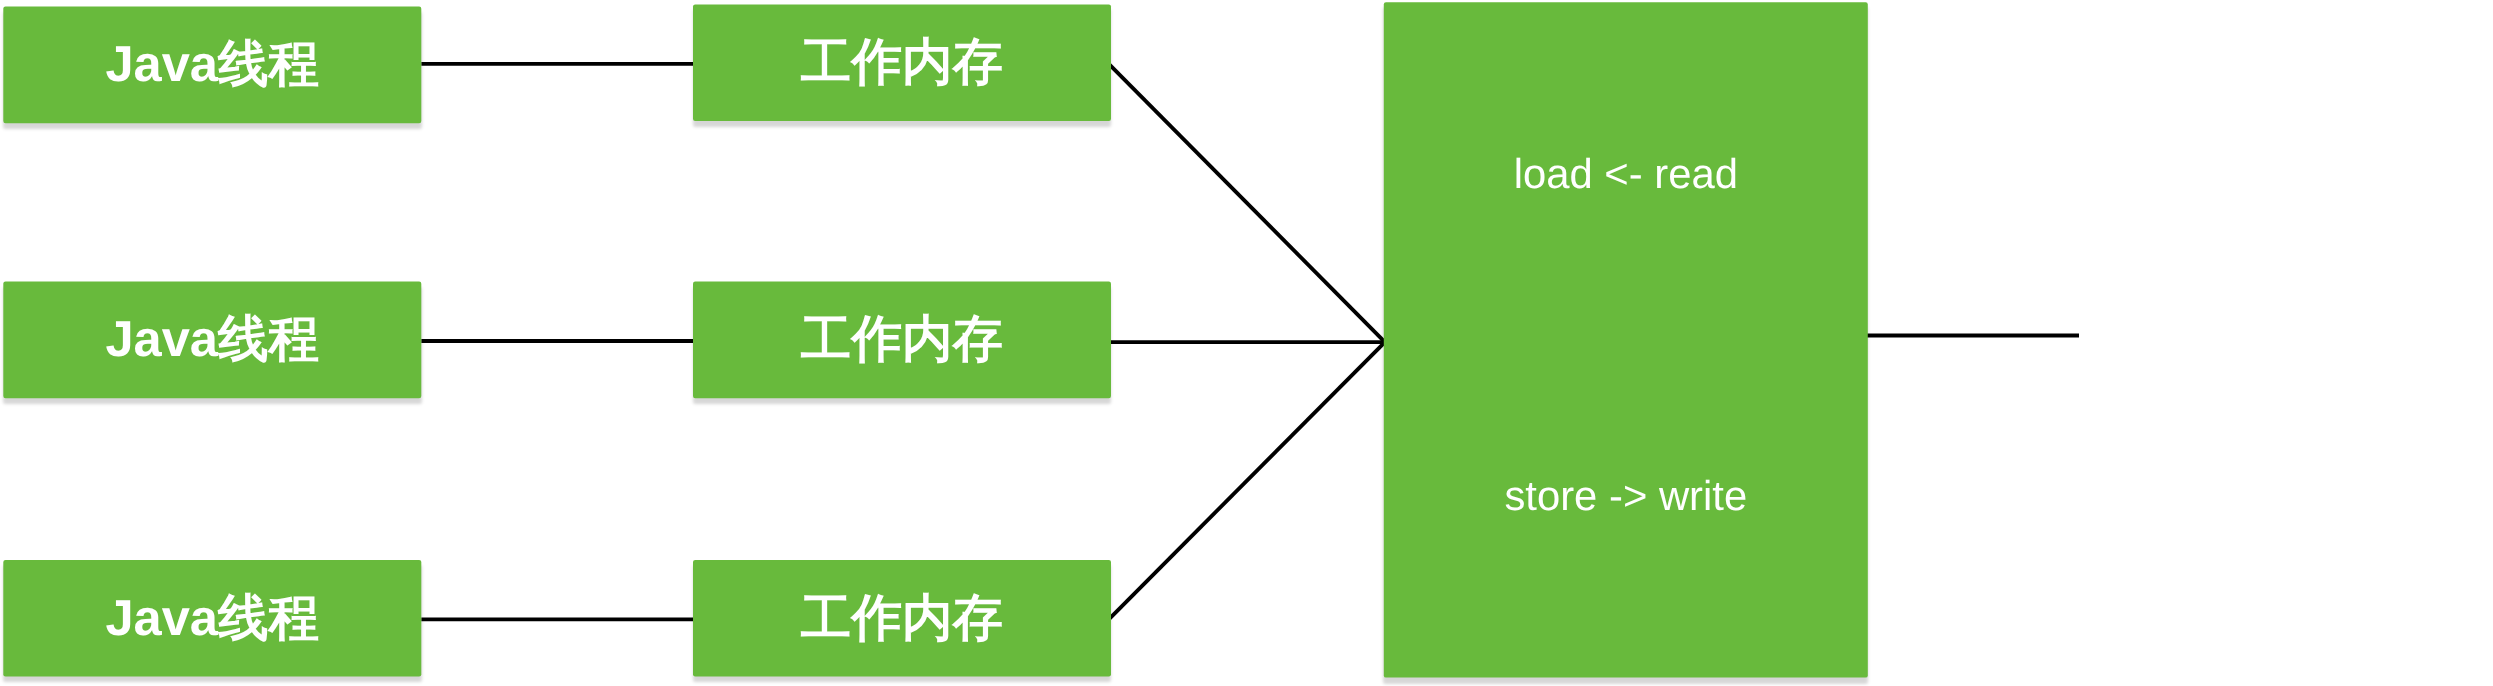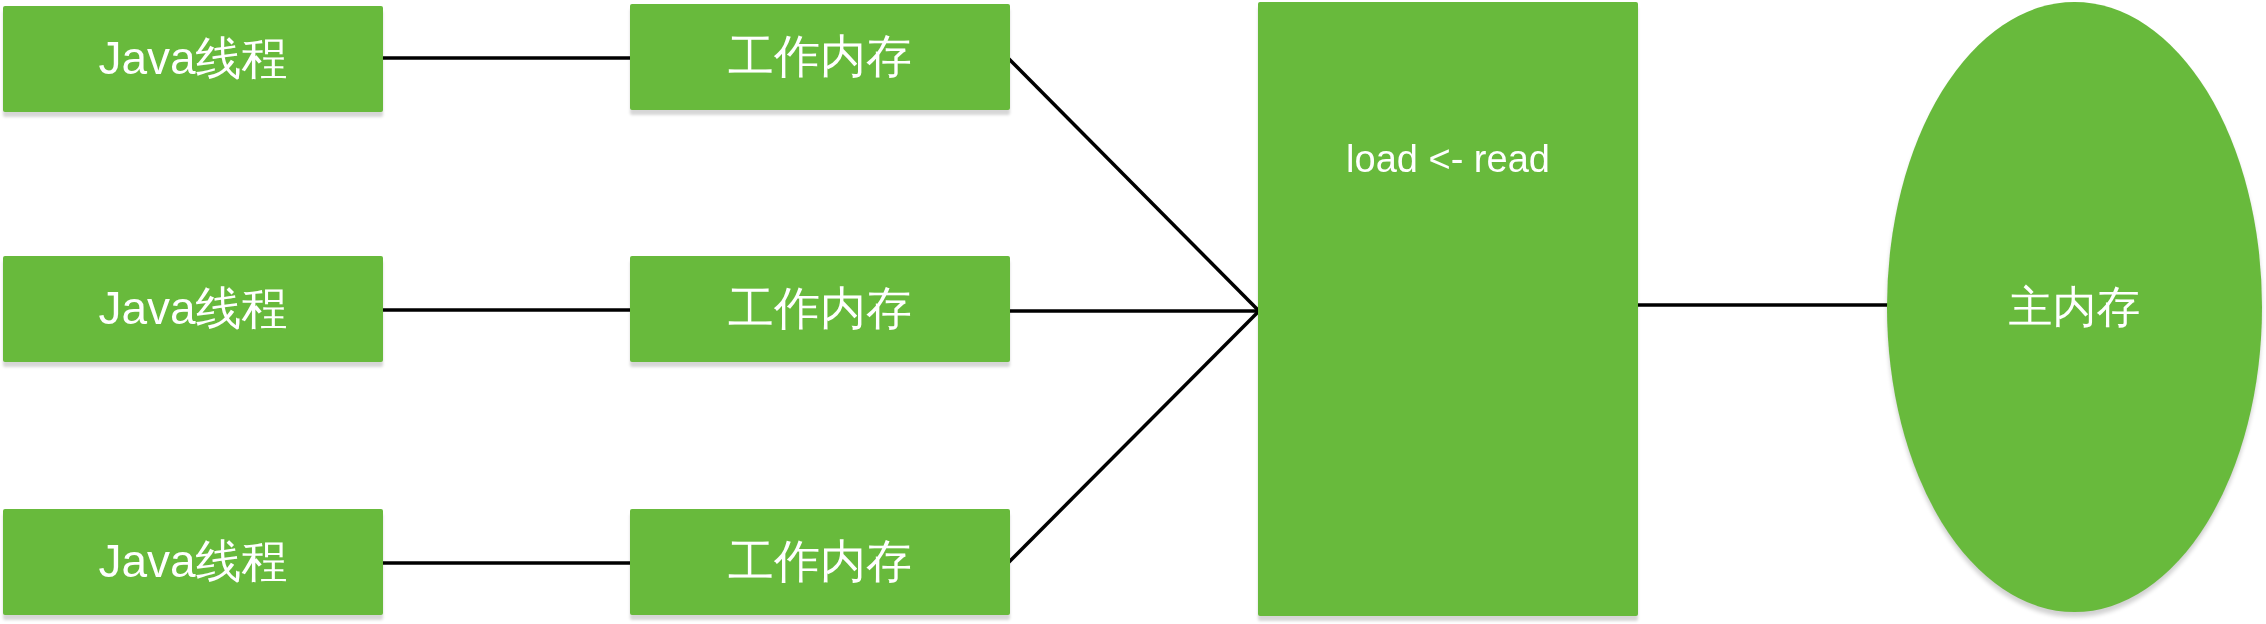--- a/index.html
+++ b/index.html
@@ -33,33 +33,33 @@
     color:var(--node_text);
     display:flex;
     align-items:center;
     justify-content:center;
     box-shadow:0 5px 3px rgba(0,0,0,0.16);
   }
   .box{
     width:380px;
     height:106px;
     border-radius:2px;
-    font-weight:normal;
+    font-weight:bold;
     font-size:46px;
   }
   .thread-col{left:3px;}
   .wm-col{left:630px;text-align:center;}
   .row1{top:6px;}
   .row1-wm{top:4px;}
   .row2{top:256px;}
   .row3{top:509px;}
   .bigrect{
     left:1258px;
     top:2px;
-    width:380px;
+    width:440px;
     height:614px;
     border-radius:2px;
     display:block;
     text-decoration:underline;
   }
   .op{
     position:absolute;
     left:0;right:0;
     text-align:center;
     font-size:38px;
@@ -109,19 +109,17 @@
   </div>
   <div class="node box wm-col row2">
     <span>工作内存</span>
   </div>
   <div class="node box wm-col row3">
     <span>工作内存</span>
   </div>
 
   <div class="node bigrect">
     <div class="op op-load">load &lt;- read</div>
+    <div class="op op-store">store -&gt; write</div>
   </div>
 
-  <div class="node ellipse">
-    <span>主内存</span>
-  </div>
 
 </div>
 
 </body></html>

